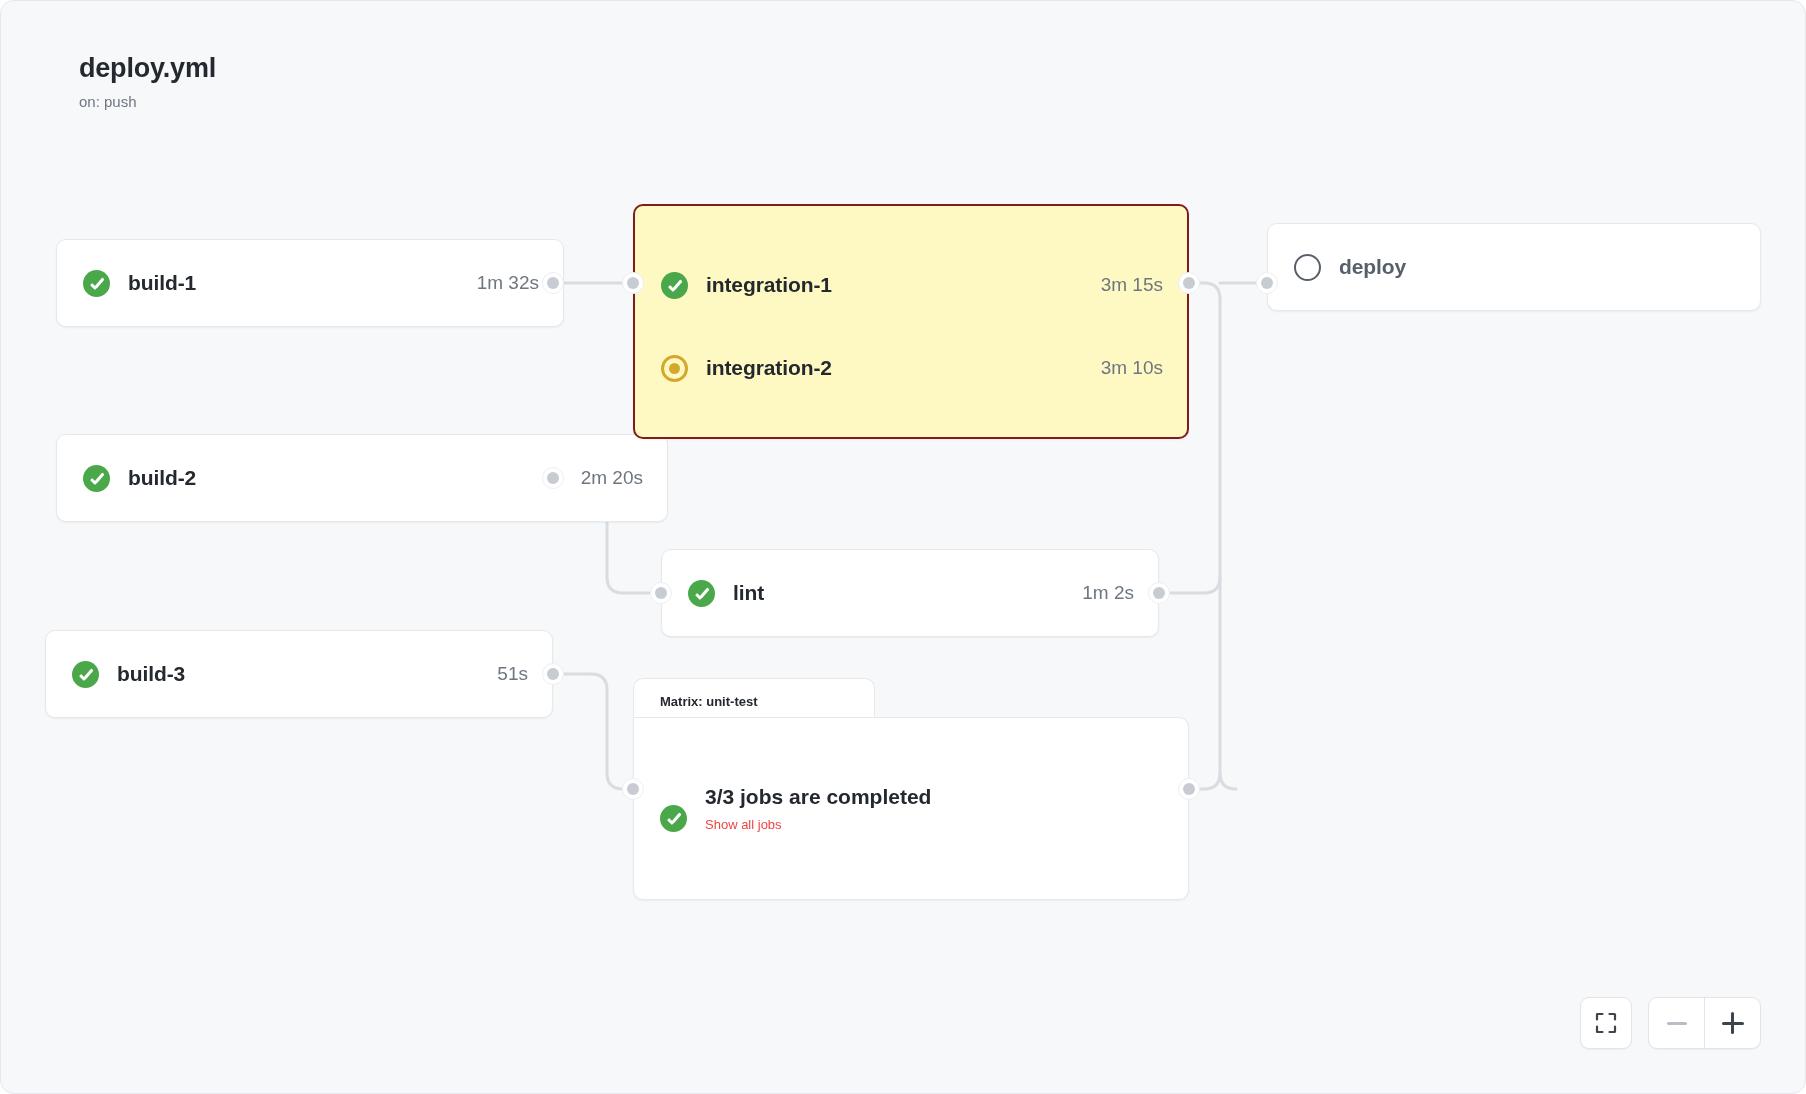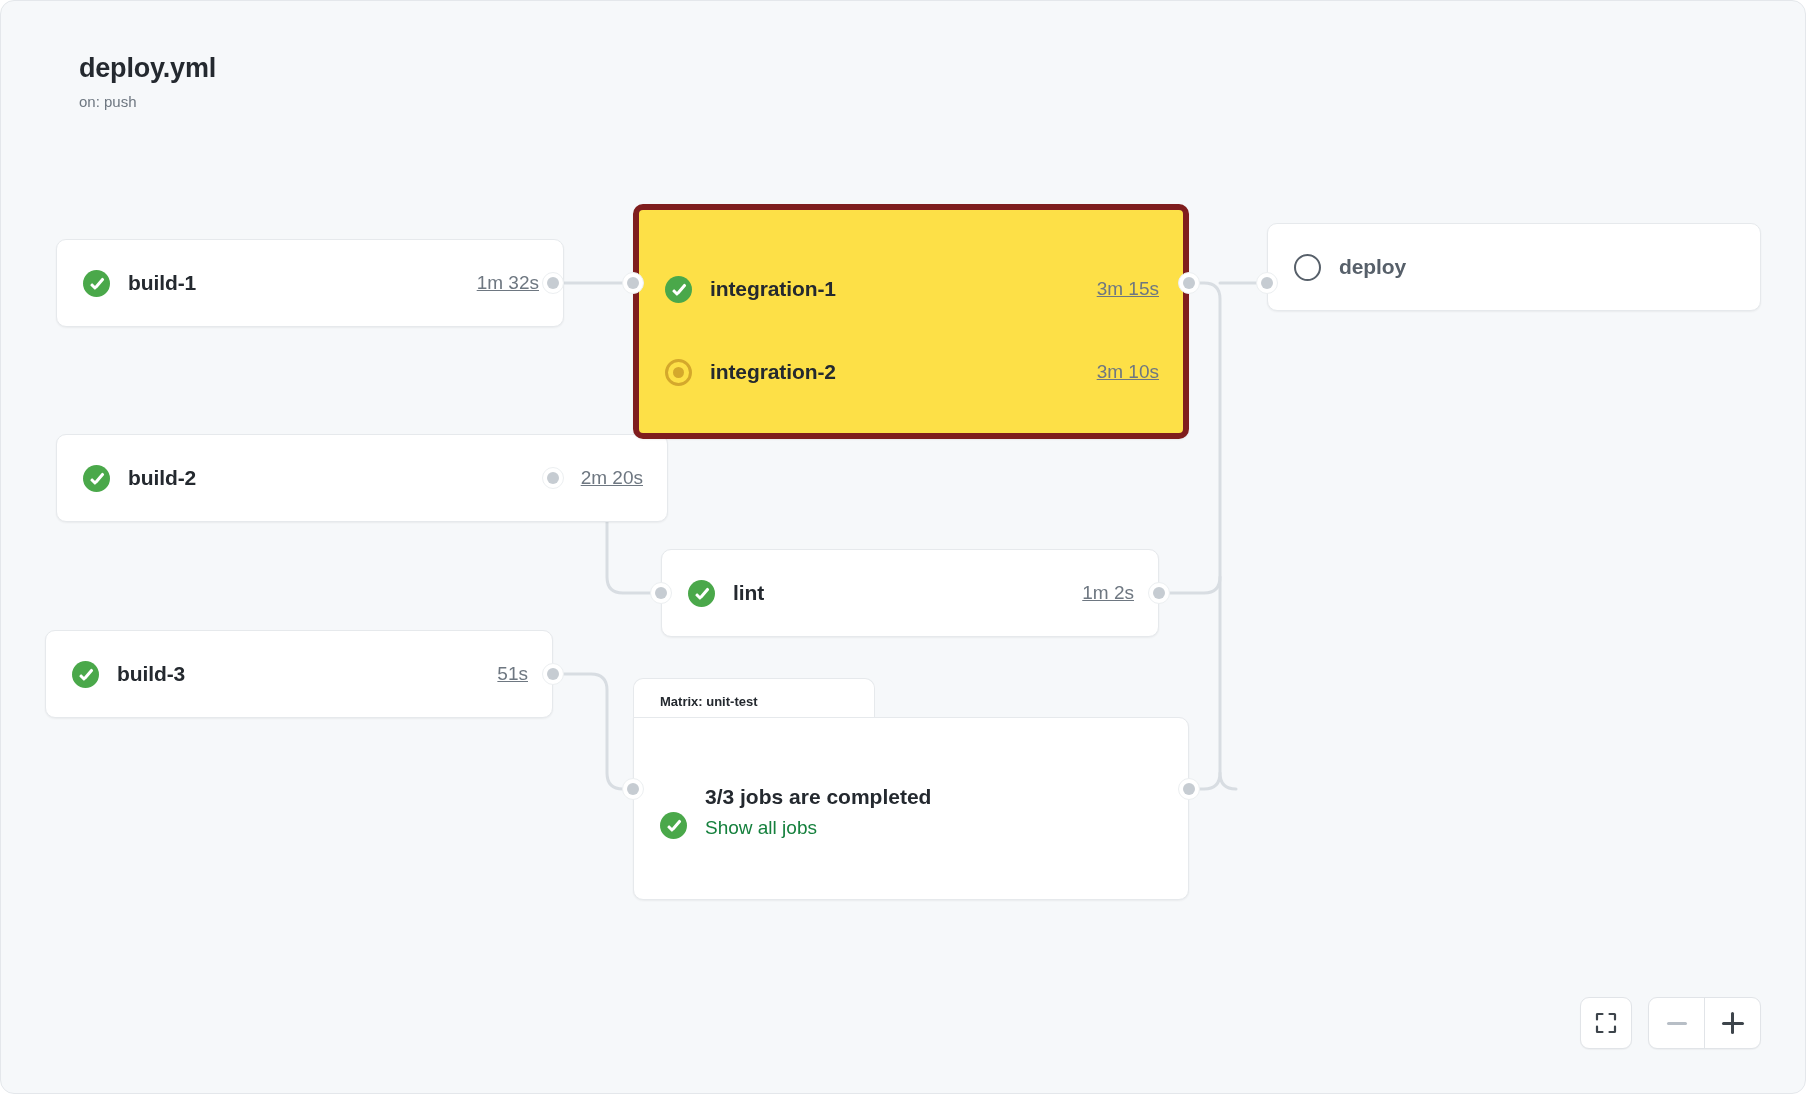--- a/index.html
+++ b/index.html
@@ -78,21 +78,20 @@
     white-space: nowrap;
   }
   .node-name.pending-text {
     color: #57606a;
   }
   .node-dur {
     margin-left: auto;
     font-size: 19px;
     color: #6e7781;
     white-space: nowrap;
-    text-decoration: underline;
   }
 
   
   .status {
     width: 27px;
     height: 27px;
     flex: 0 0 27px;
     margin-right: 18px;
     position: relative;
   }
@@ -141,22 +140,22 @@
     border-radius: 50%;
     border: 2px solid #57606a;
     box-sizing: border-box;
     background: transparent;
   }
 
   
   .group {
     position: absolute;
     box-sizing: border-box;
-    background: #fde047;
-    border: 6px solid #7f1d1d;
+    background: #fef9c3;
+    border: 2px solid #7f1d1d;
     border-radius: 10px;
     box-shadow: 0 1px 2px rgba(27,31,36,0.06);
   }
   .group-row {
     display: flex;
     align-items: center;
     padding: 0 24px 0 26px;
     box-sizing: border-box;
     height: 46px;
   }
@@ -201,22 +200,22 @@
   }
   .matrix-summary {
     font-size: 21px;
     font-weight: bold;
     color: #24292f;
     line-height: 1.2;
     white-space: nowrap;
   }
   .matrix-link {
     margin-top: 8px;
-    font-size: 19px;
-    color: #15803d;
+    font-size: 13px;
+    color: #ef4444;
     white-space: nowrap;
     cursor: pointer;
   }
 
   
   .port {
     position: absolute;
     width: 22px;
     height: 22px;
     box-sizing: border-box;

